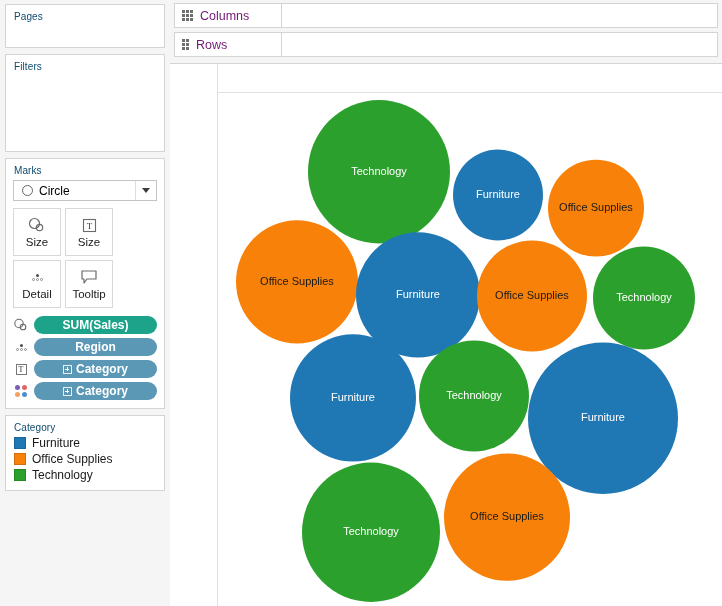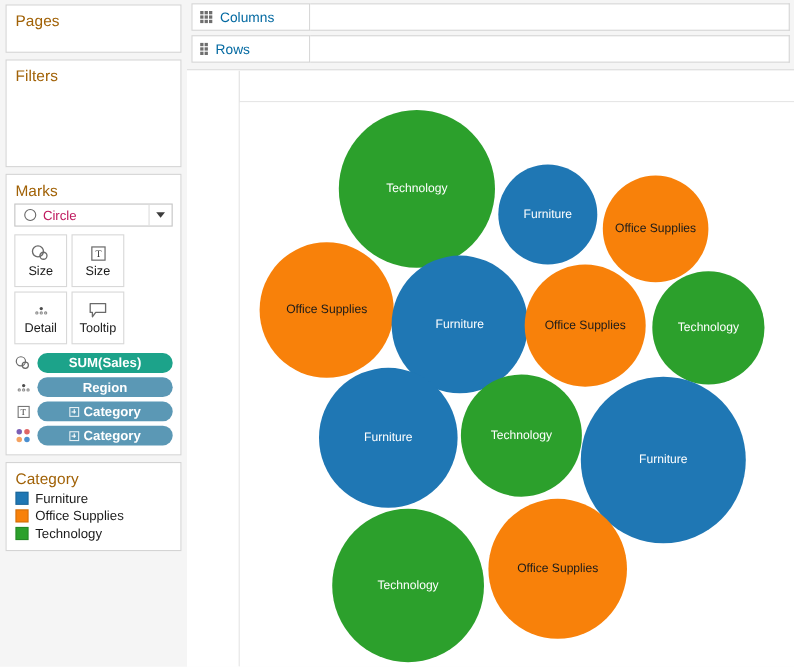--- a/index.html
+++ b/index.html
@@ -36,22 +36,22 @@
   }
 
   .card {
     background: #ffffff;
     border: 1px solid #d4d4d4;
     box-sizing: border-box;
     margin-bottom: 6px;
     position: relative;
   }
   .card-title {
-    color: #a16207;
-    font-size: 14px;
+    color: #0c4a6e;
+    font-size: 10px;
     padding: 6px 8px 2px 8px;
     letter-spacing: 0.1px;
     font-family: "Liberation Sans", sans-serif;
   }
 
   .pages-card { height: 44px; }
   .filters-card { height: 98px; }
 
   .marks-card {
     padding-bottom: 6px;
@@ -67,21 +67,21 @@
     align-items: center;
     box-sizing: border-box;
   }
   .mark-type-label {
     flex: 1;
     display: flex;
     align-items: center;
     gap: 6px;
     padding-left: 8px;
     font-size: 12px;
-    color: #be185d;
+    color: #000000;
   }
   .circle-glyph {
     width: 9px;
     height: 9px;
     border: 1.3px solid #666;
     border-radius: 50%;
     display: inline-block;
   }
   .mark-type-caret {
     width: 20px;
@@ -265,21 +265,21 @@
   .shelf-head {
     width: 108px;
     flex: 0 0 108px;
     background: #ffffff;
     border: 1px solid #d4d4d4;
     box-sizing: border-box;
     display: flex;
     align-items: center;
     gap: 7px;
     padding-left: 7px;
-    color: #0369a1;
+    color: #701a75;
     font-size: 12.5px;
   }
   .shelf-drop {
     flex: 1;
     background: #ffffff;
     border: 1px solid #d4d4d4;
     border-left: none;
     box-sizing: border-box;
   }
   .grid-ico {

